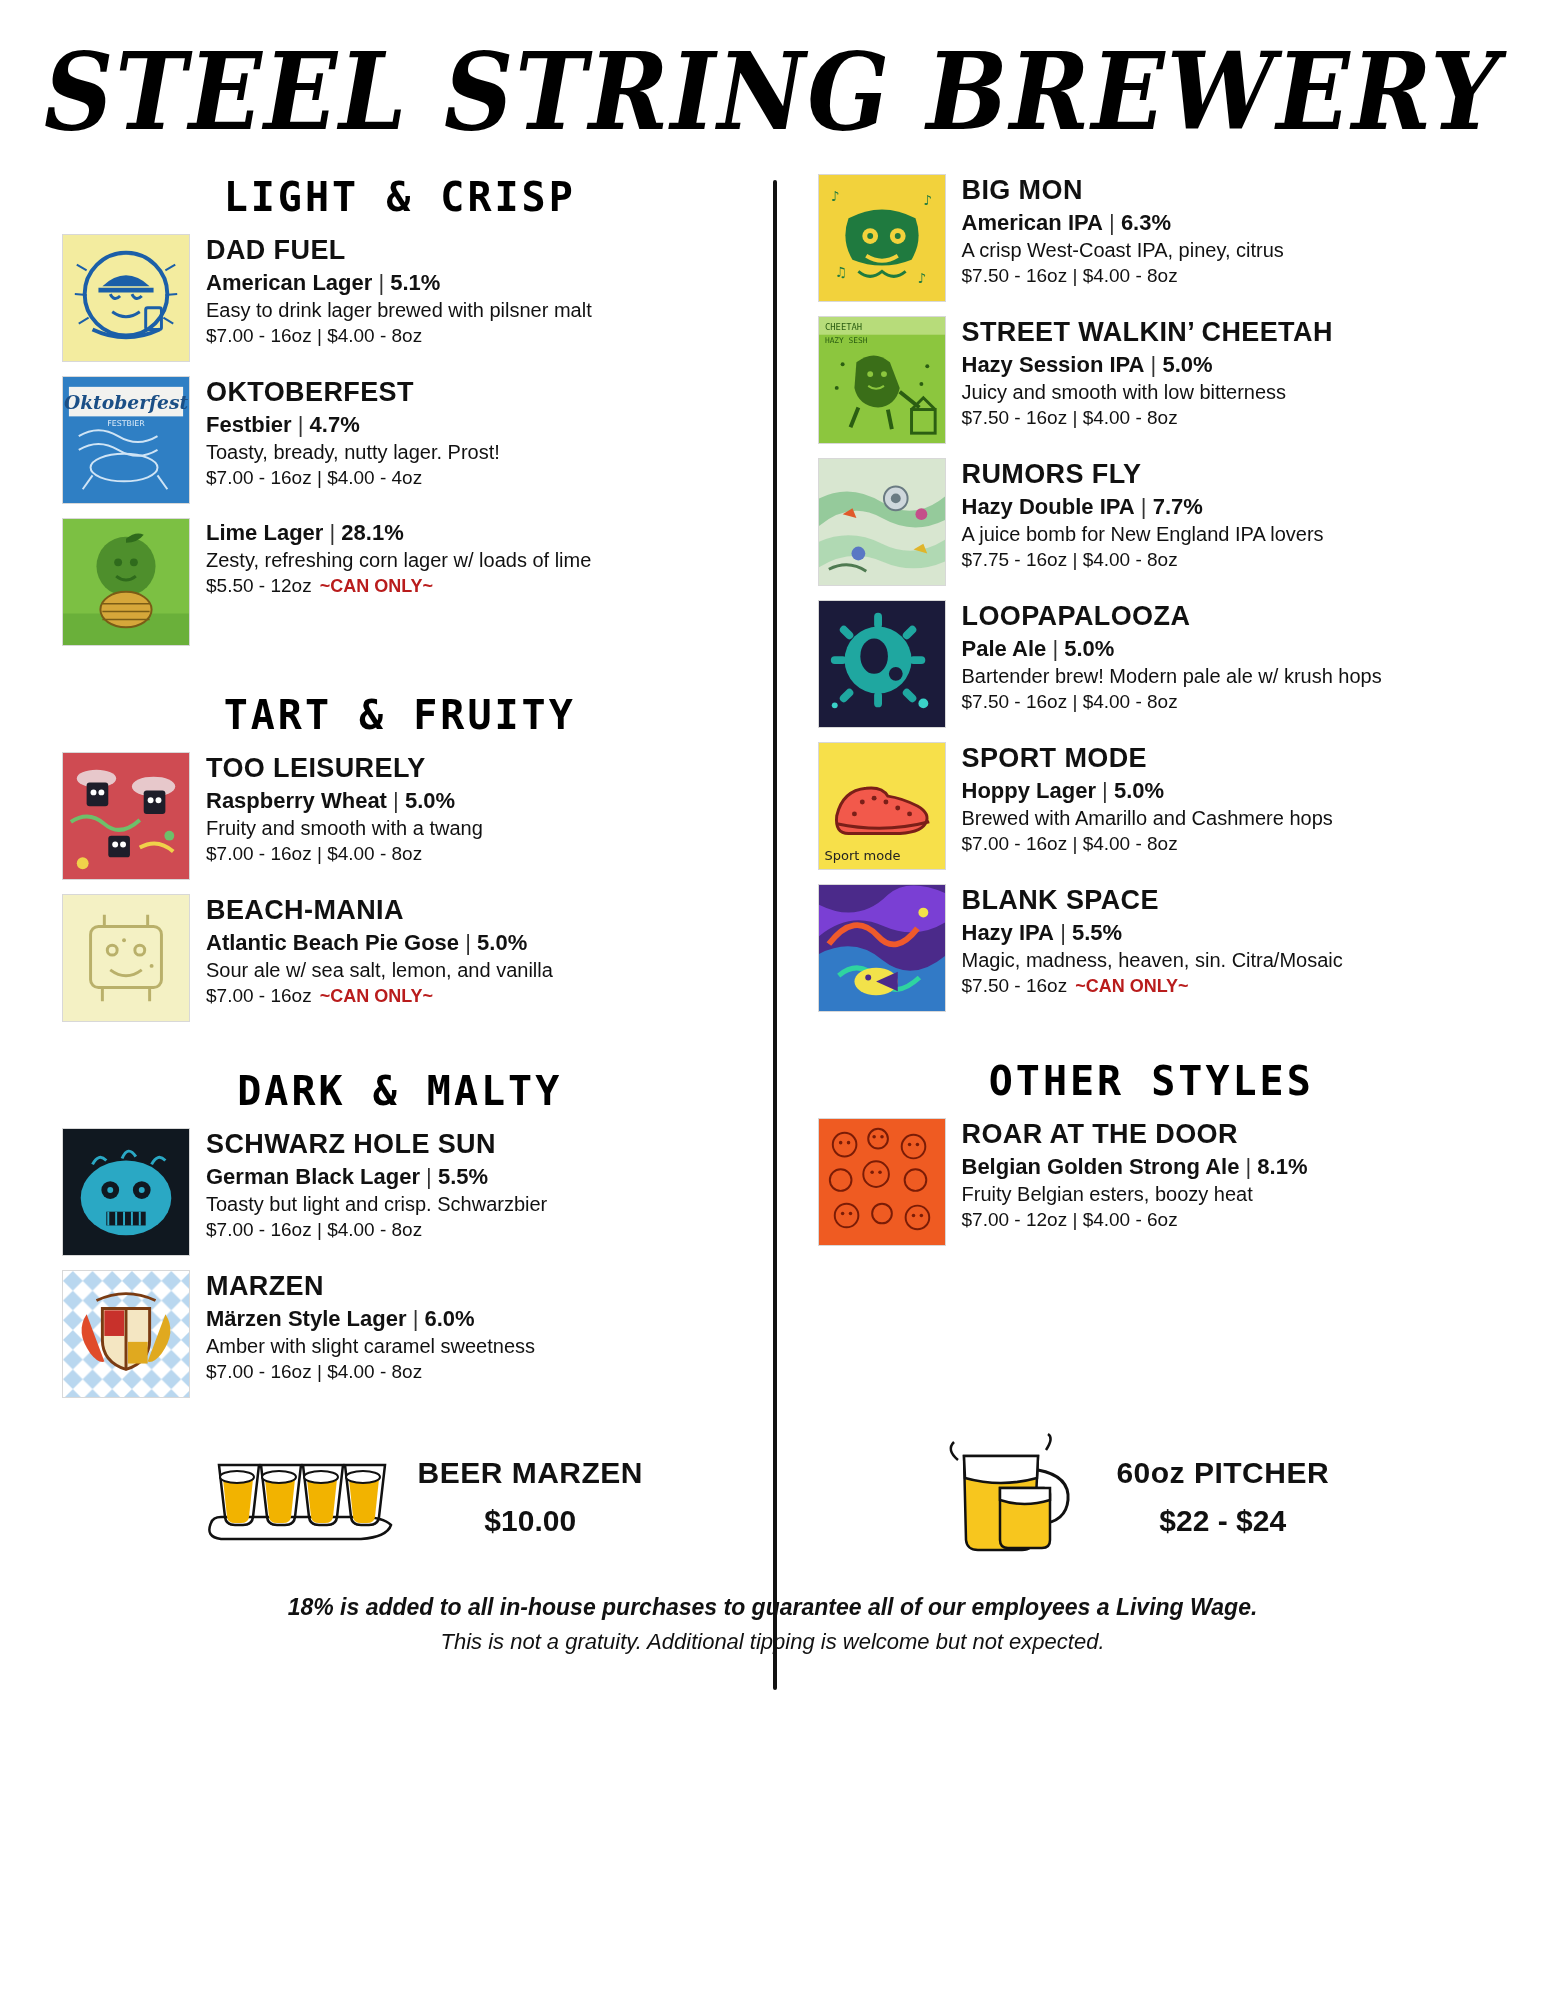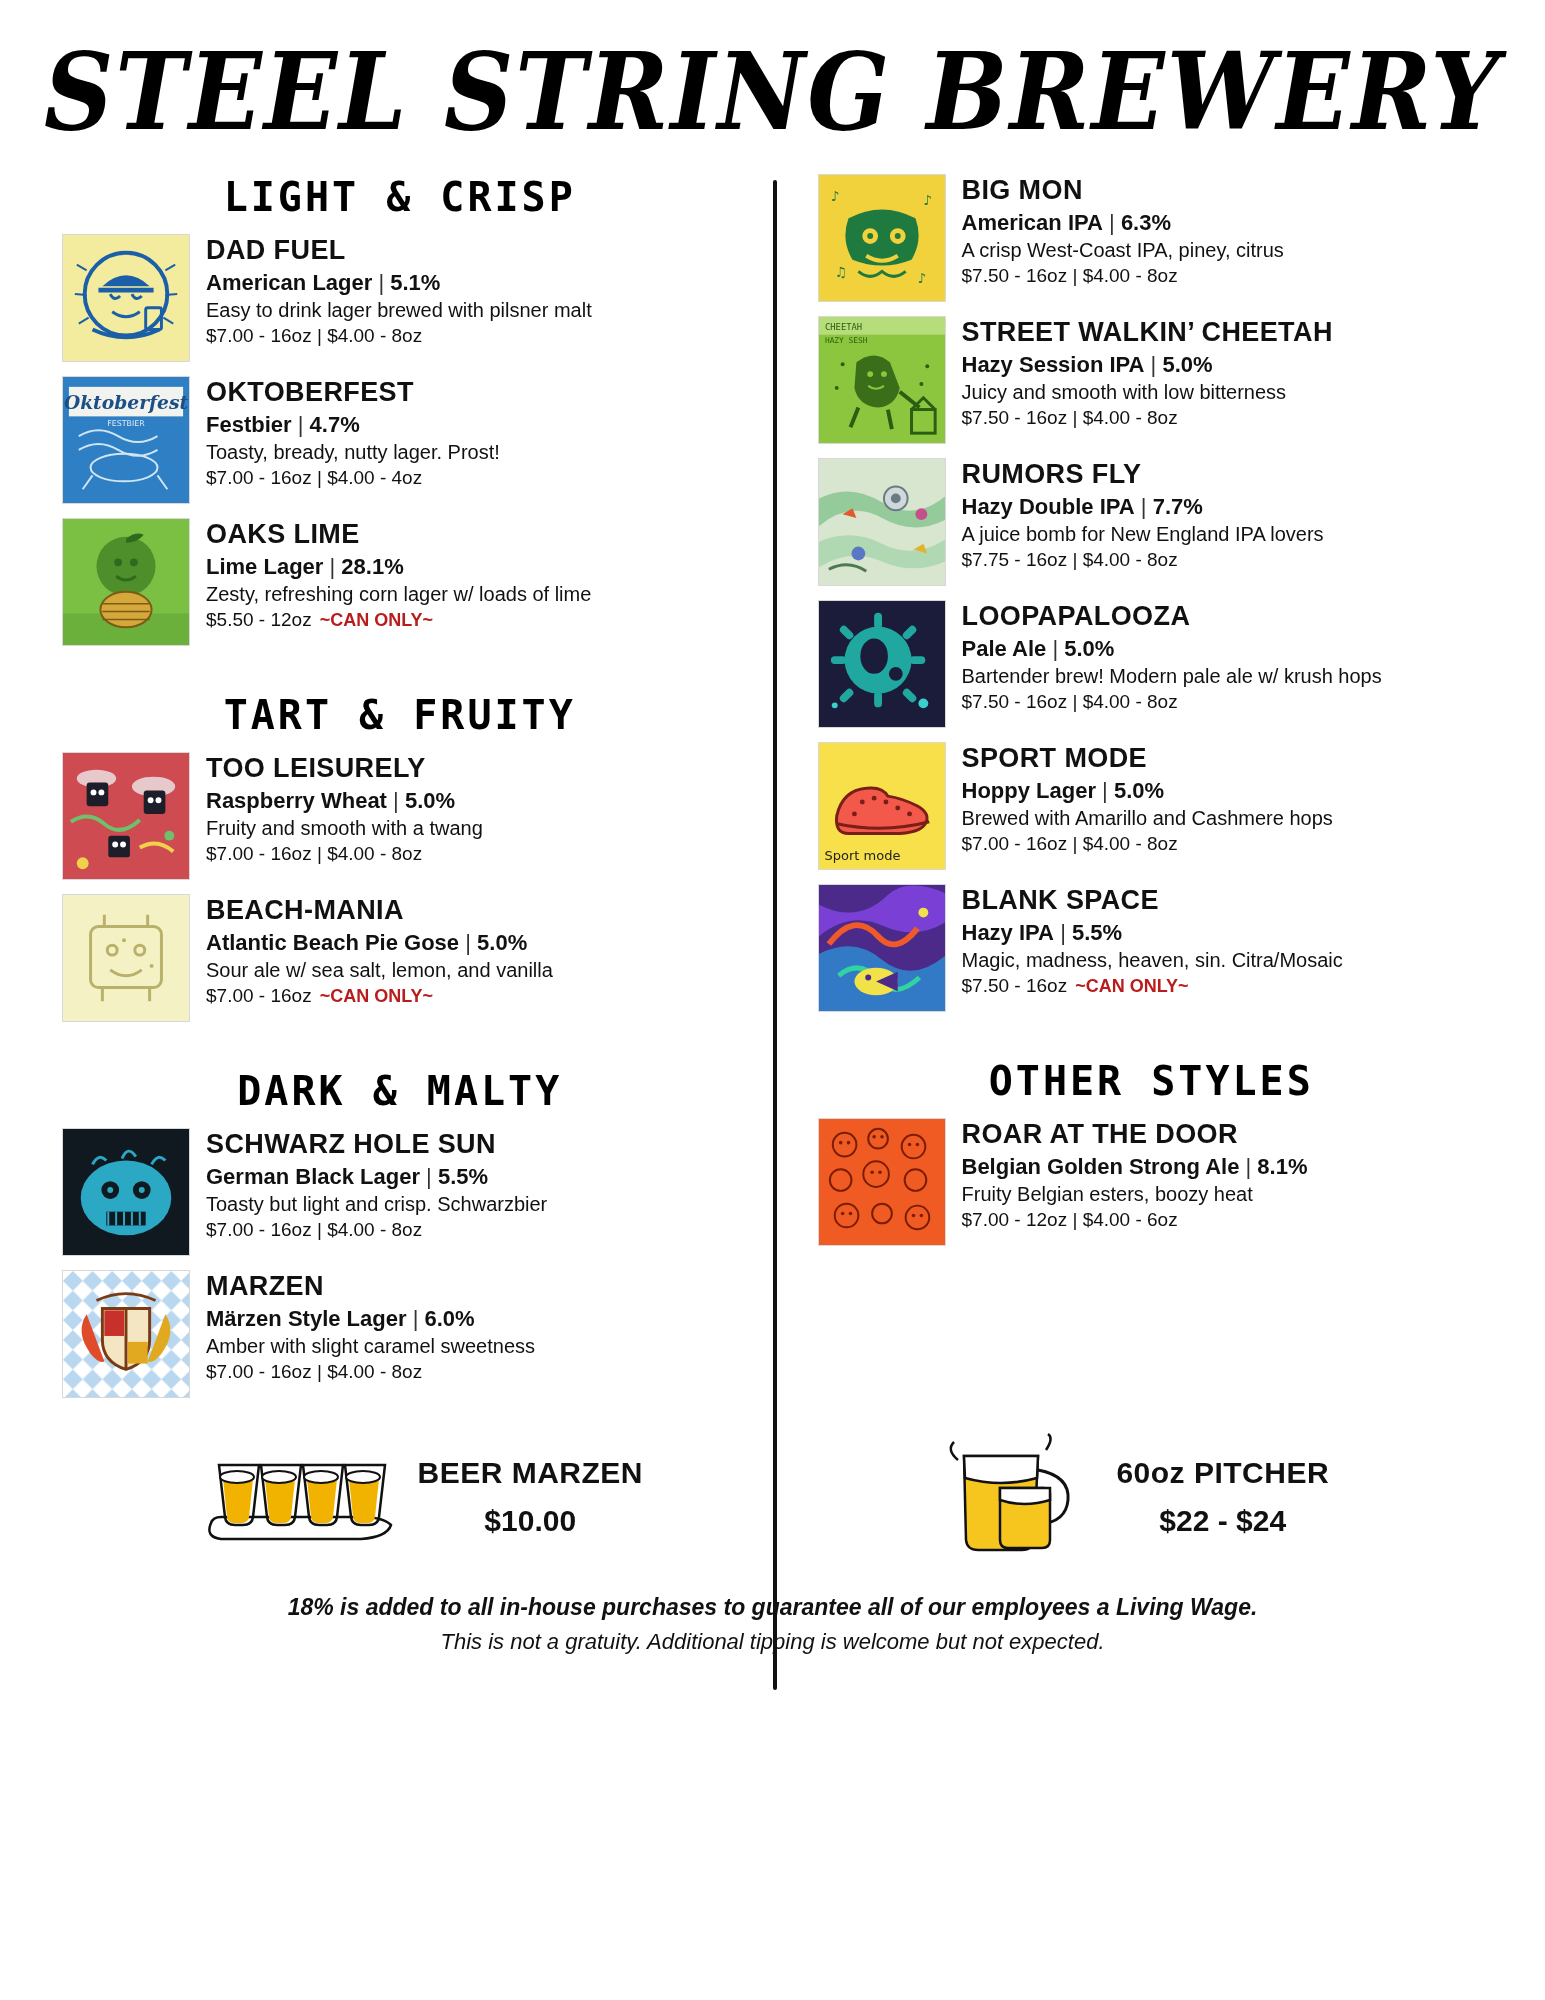--- a/index.html
+++ b/index.html
@@ -266,21 +266,20 @@
           <circle cx="64" cy="48" r="30" fill="#4e8f2c"></circle>
           <path d="M64 20 q10 -8 18 -4 q-6 8 -18 8" fill="#2f6b1c"></path>
           <circle cx="56" cy="44" r="4" fill="#2f6b1c"></circle>
           <circle cx="72" cy="44" r="4" fill="#2f6b1c"></circle>
           <path d="M54 58 q10 8 20 0" stroke="#2f6b1c" stroke-width="3" fill="none"></path>
           <ellipse cx="64" cy="92" rx="26" ry="18" fill="#d6a73a" stroke="#7a5c16" stroke-width="2"></ellipse>
           <path d="M40 86 h48 M40 94 h48 M40 102 h48" stroke="#7a5c16" stroke-width="1.5"></path>
         </svg>
       </div>
       <div class="beer-info">
-        <div class="beer-name">OAKS LIME</div>
         <div class="beer-style">
           <span>Lime Lager</span><span class="sep"> | </span><span>28.1%</span>
         </div>
         <div class="beer-desc">Zesty, refreshing corn lager w/ loads of lime</div>
         <div class="beer-price">
           <span>$5.50 - 12oz</span><span class="can-only">~CAN ONLY~</span>
         </div>
       </div>
     </div>
 

